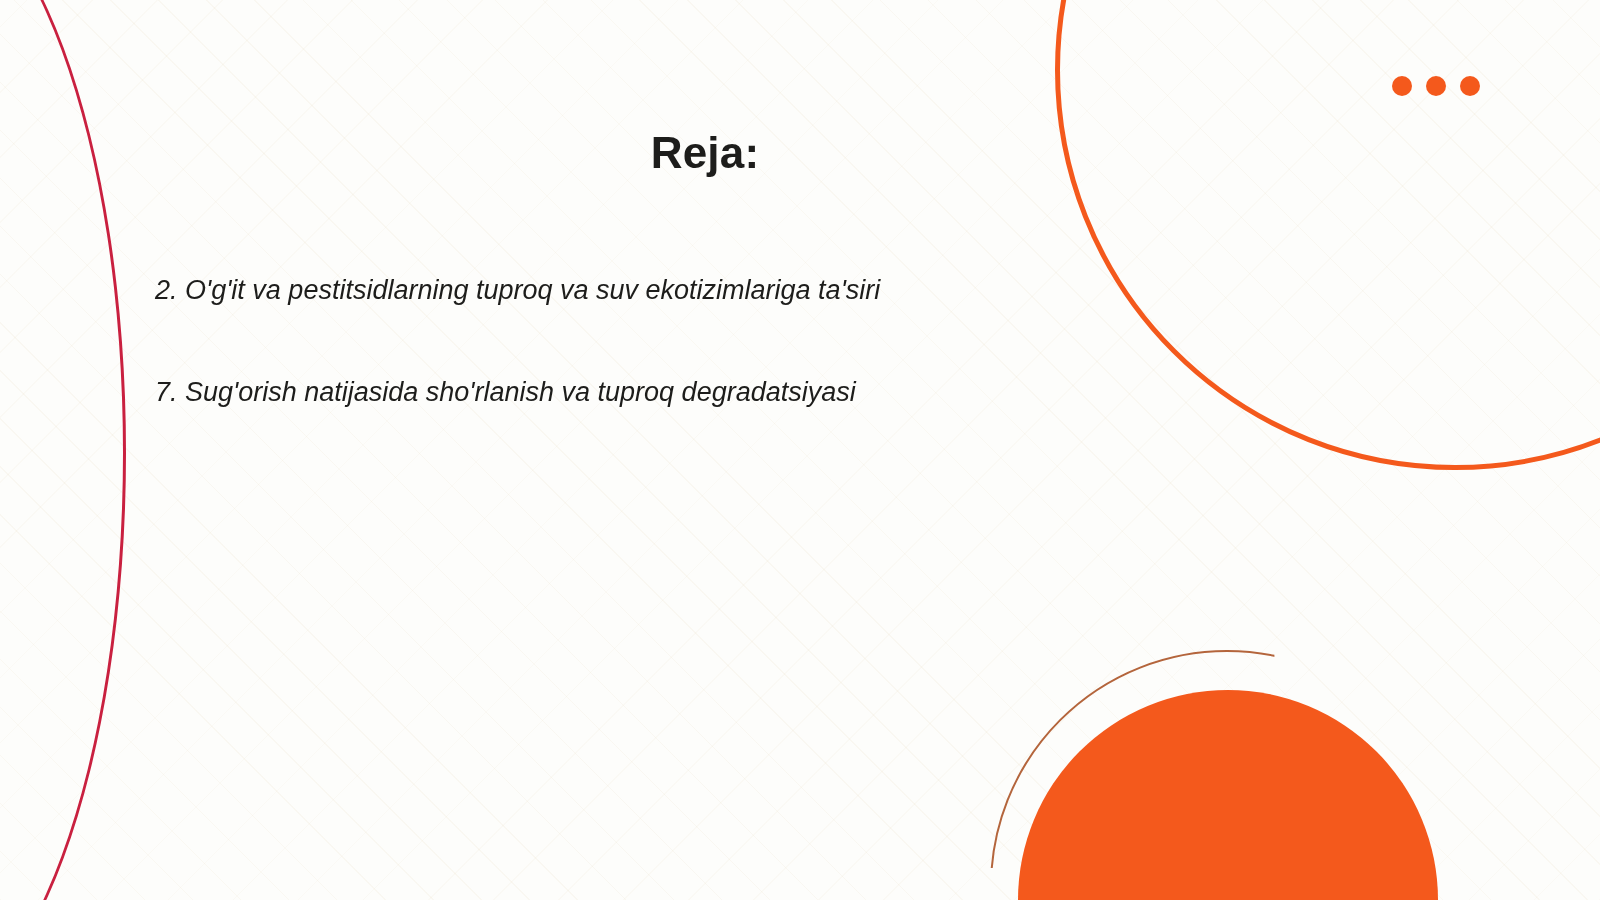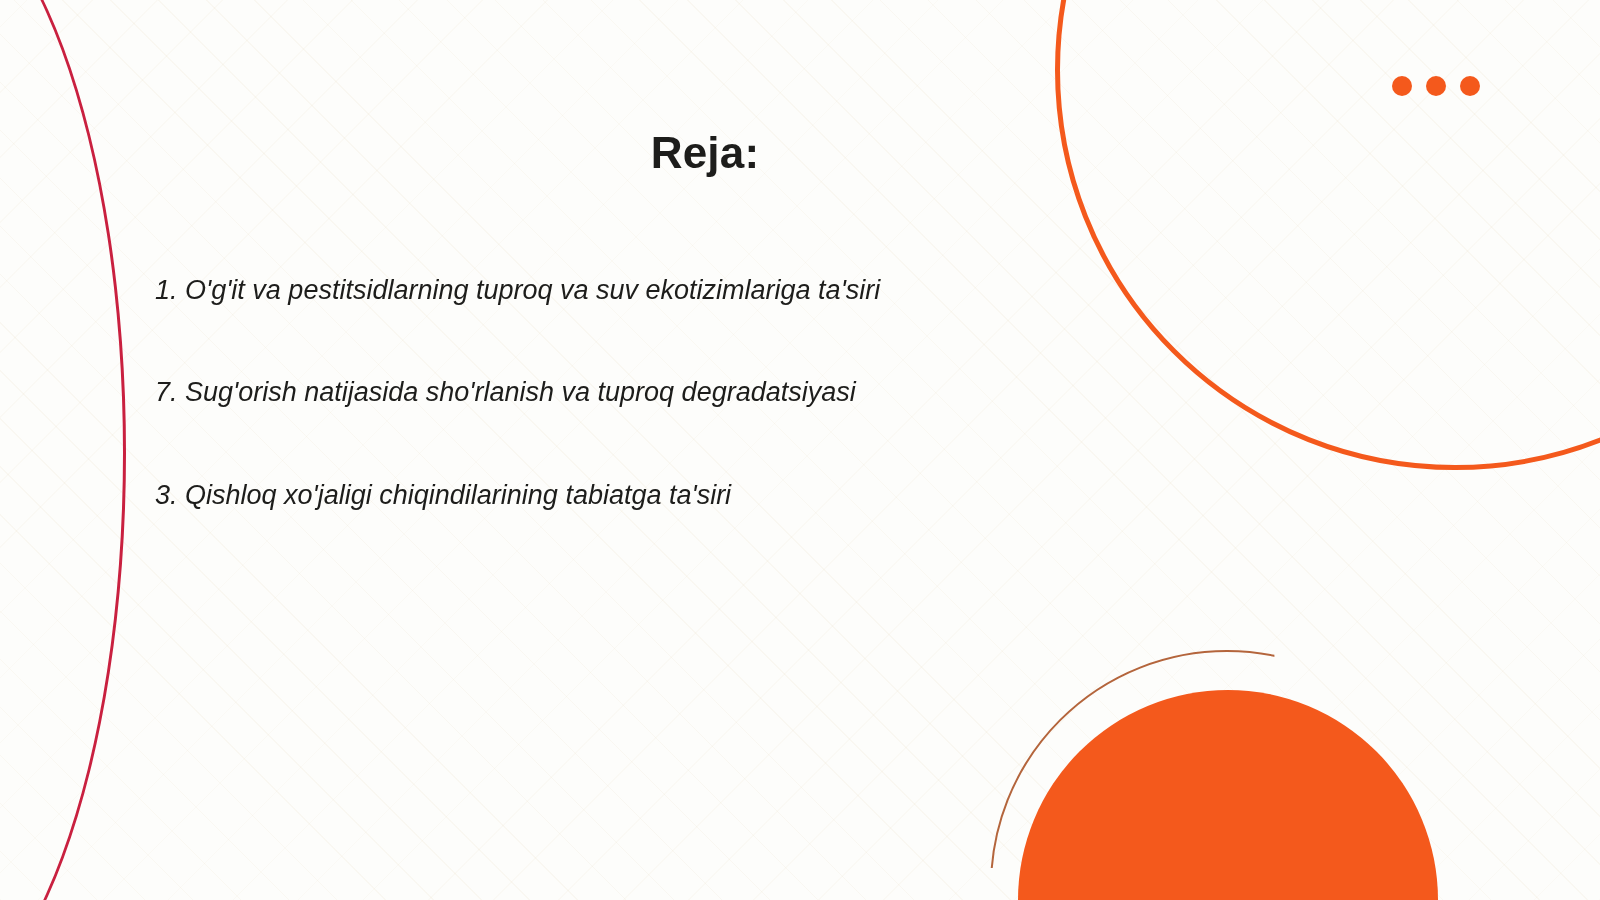--- a/index.html
+++ b/index.html
@@ -159,19 +159,18 @@
     <span class="dot"></span>
     <span class="dot"></span>
     <span class="dot"></span>
   </div>
 
   <div class="content">
 
     <div class="title">Reja:</div>
 
     <div class="list">
-      <div class="list-item">1. O'g'it va pestitsidlarning tuproq va suv ekotizimlariga ta'siri</div>
+      <div class="list-item">2. O'g'it va pestitsidlarning tuproq va suv ekotizimlariga ta'siri</div>
       <div class="list-item">7. Sug'orish natijasida sho'rlanish va tuproq degradatsiyasi</div>
-      <div class="list-item">3. Qishloq xo'jaligi chiqindilarining tabiatga ta'siri</div>
     </div>
 
   </div>
 </div>
 
 </body></html>

